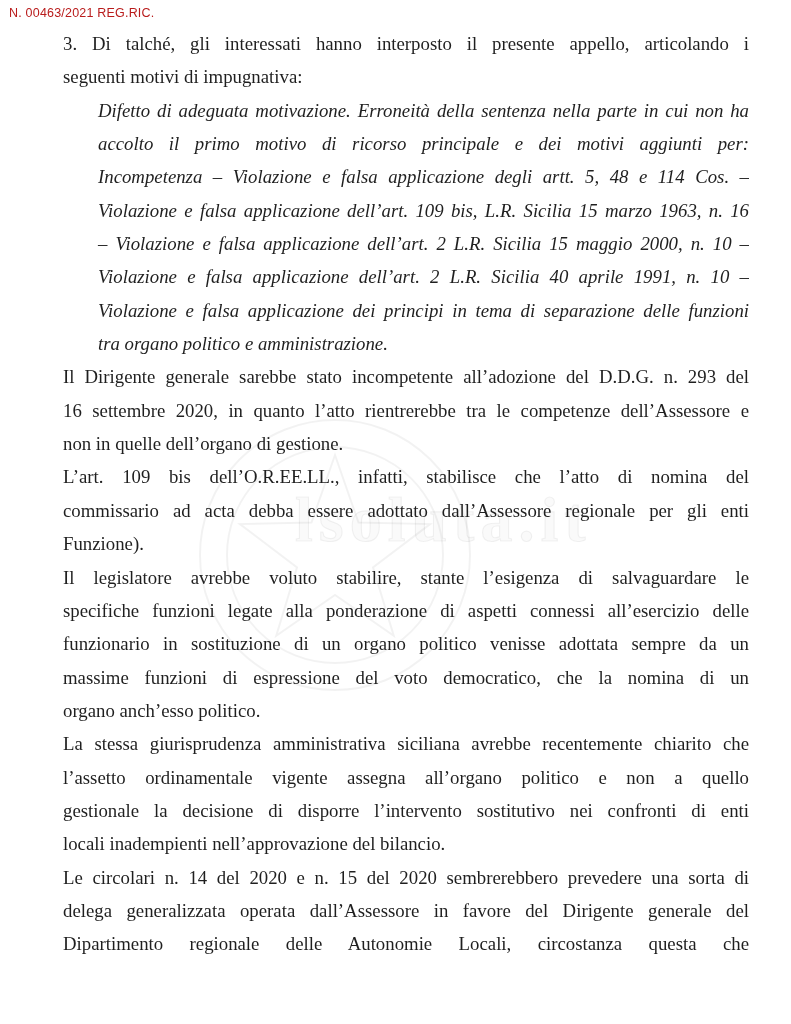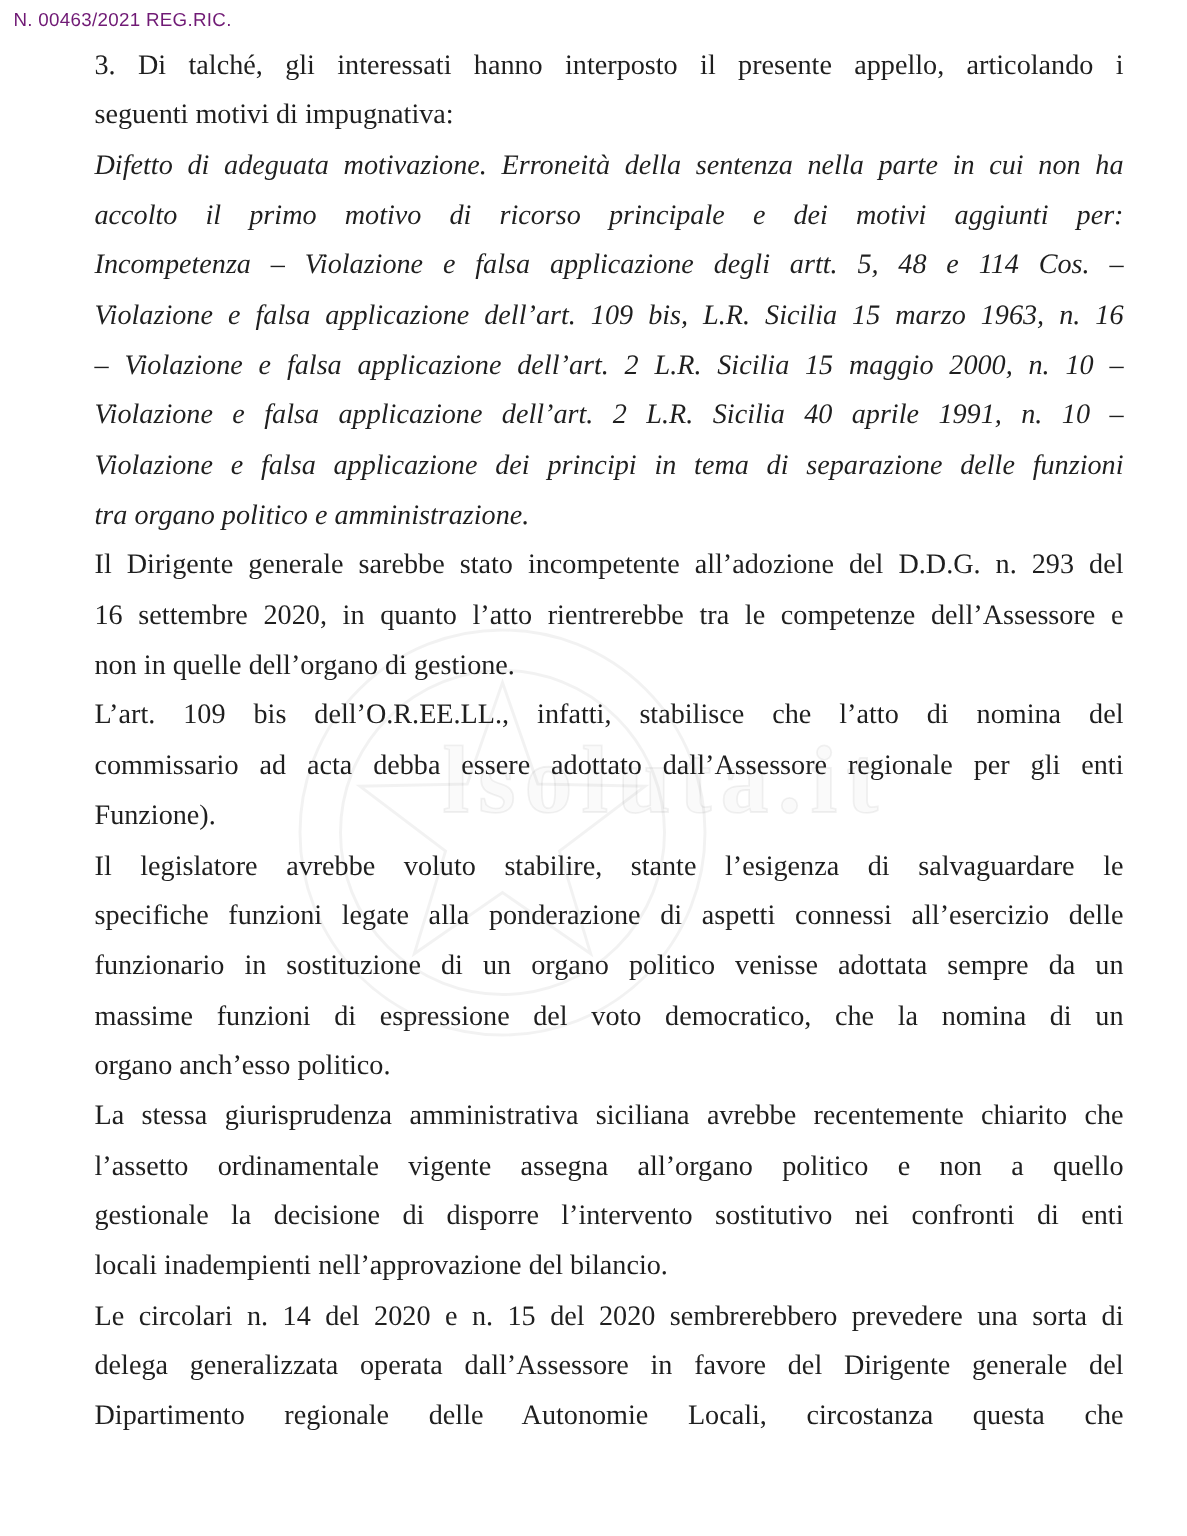--- a/index.html
+++ b/index.html
@@ -11,21 +11,21 @@
     font-family: "Liberation Serif", serif;
     color: #1f1f1f;
   }
   .page { position: absolute; inset: 0; }
 
   .case-header {
     position: absolute;
     left: 9px; top: 6px;
     font-family: "Liberation Sans", sans-serif;
     font-size: 12.5px;
-    color: #701a75;
+    color: #b91c1c;
     letter-spacing: 0.2px;
     z-index: 2;
   }
 
   .doc-body {
     position: absolute;
     left: 0; top: 0;
     width: 791px;
     padding: 27px 42px 0 63px;
     box-sizing: border-box;
@@ -40,21 +40,21 @@
     overflow: visible;
   }
   .doc-body .line.just {
     text-align: justify;
     text-align-last: justify;
   }
   .doc-body .line.last {
     text-align: right;
     text-align-last: left;
   }
-  .doc-body .para.italic .line { font-style: italic; }
+  .doc-body .para.italic .line { font-style: italic; margin-left: 35px; }
 
   
   .watermark {
     position: absolute; inset: 0;
     z-index: 0;
     pointer-events: none;
     text-decoration: underline;
   }
   .watermark-emblem {
     position: absolute;

